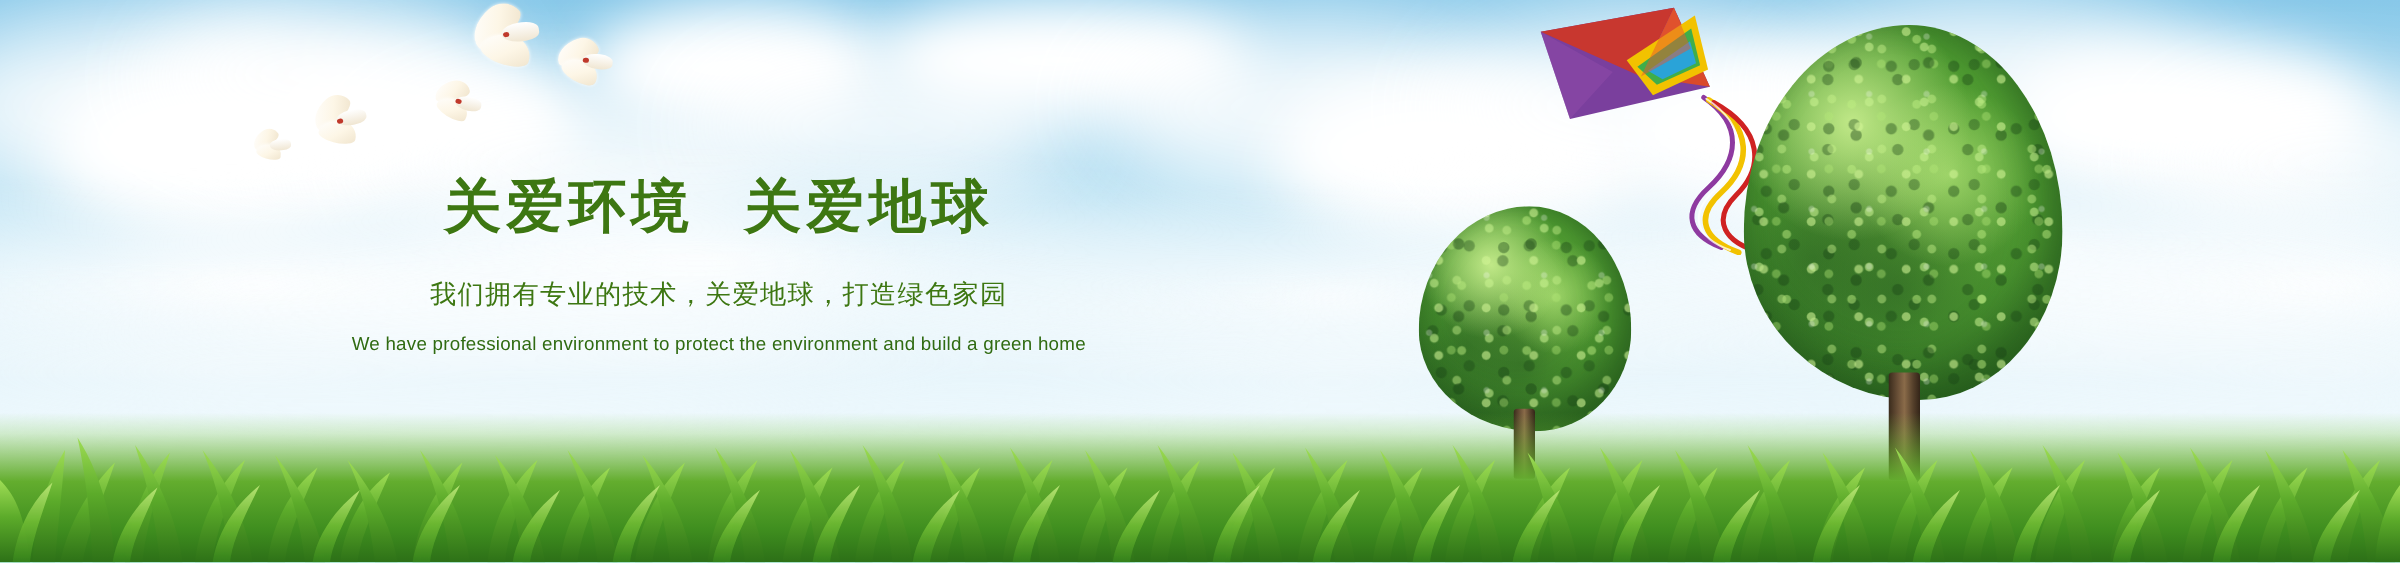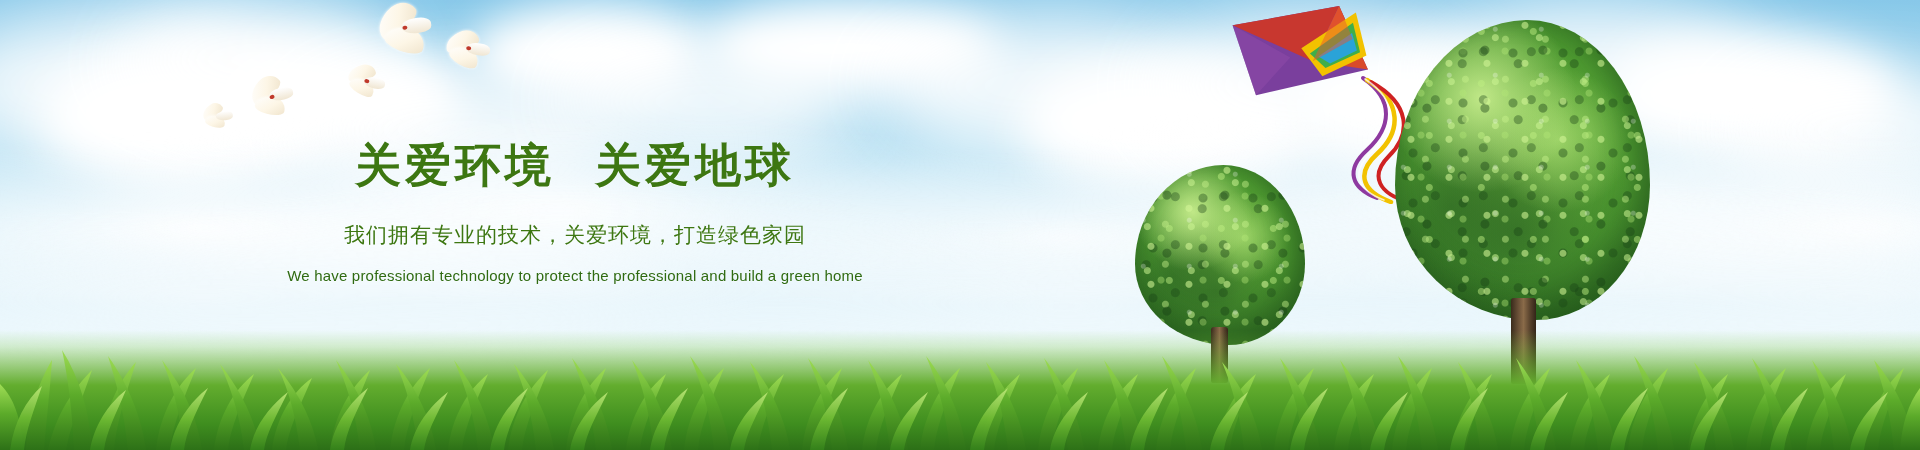--- a/index.html
+++ b/index.html
@@ -375,17 +375,17 @@
         <path d="M1610,120 C1614,94 1630,72 1648,58 C1636,82 1626,102 1624,120 Z"></path>
         <path d="M1690,120 C1694,96 1710,76 1728,62 C1716,86 1706,104 1704,120 Z"></path>
         <path d="M1770,120 C1774,94 1790,72 1808,58 C1796,82 1786,102 1784,120 Z"></path>
         <path d="M1850,120 C1854,96 1870,76 1888,62 C1876,86 1866,104 1864,120 Z"></path>
       </g>
     </svg>
   </div>
 
   <div class="copy">
     <h1 class="headline">关爱环境  关爱地球</h1>
-    <p class="sub-cn">我们拥有专业的技术，关爱环境，打造绿色家园</p>
-    <p class="sub-en">We have professional technology to protect the professional and build a green home</p>
+    <p class="sub-cn">我们拥有专业的技术，关爱地球，打造绿色家园</p>
+    <p class="sub-en">We have professional environment to protect the environment and build a green home</p>
   </div>
 
 </div>
 
 </body></html>

